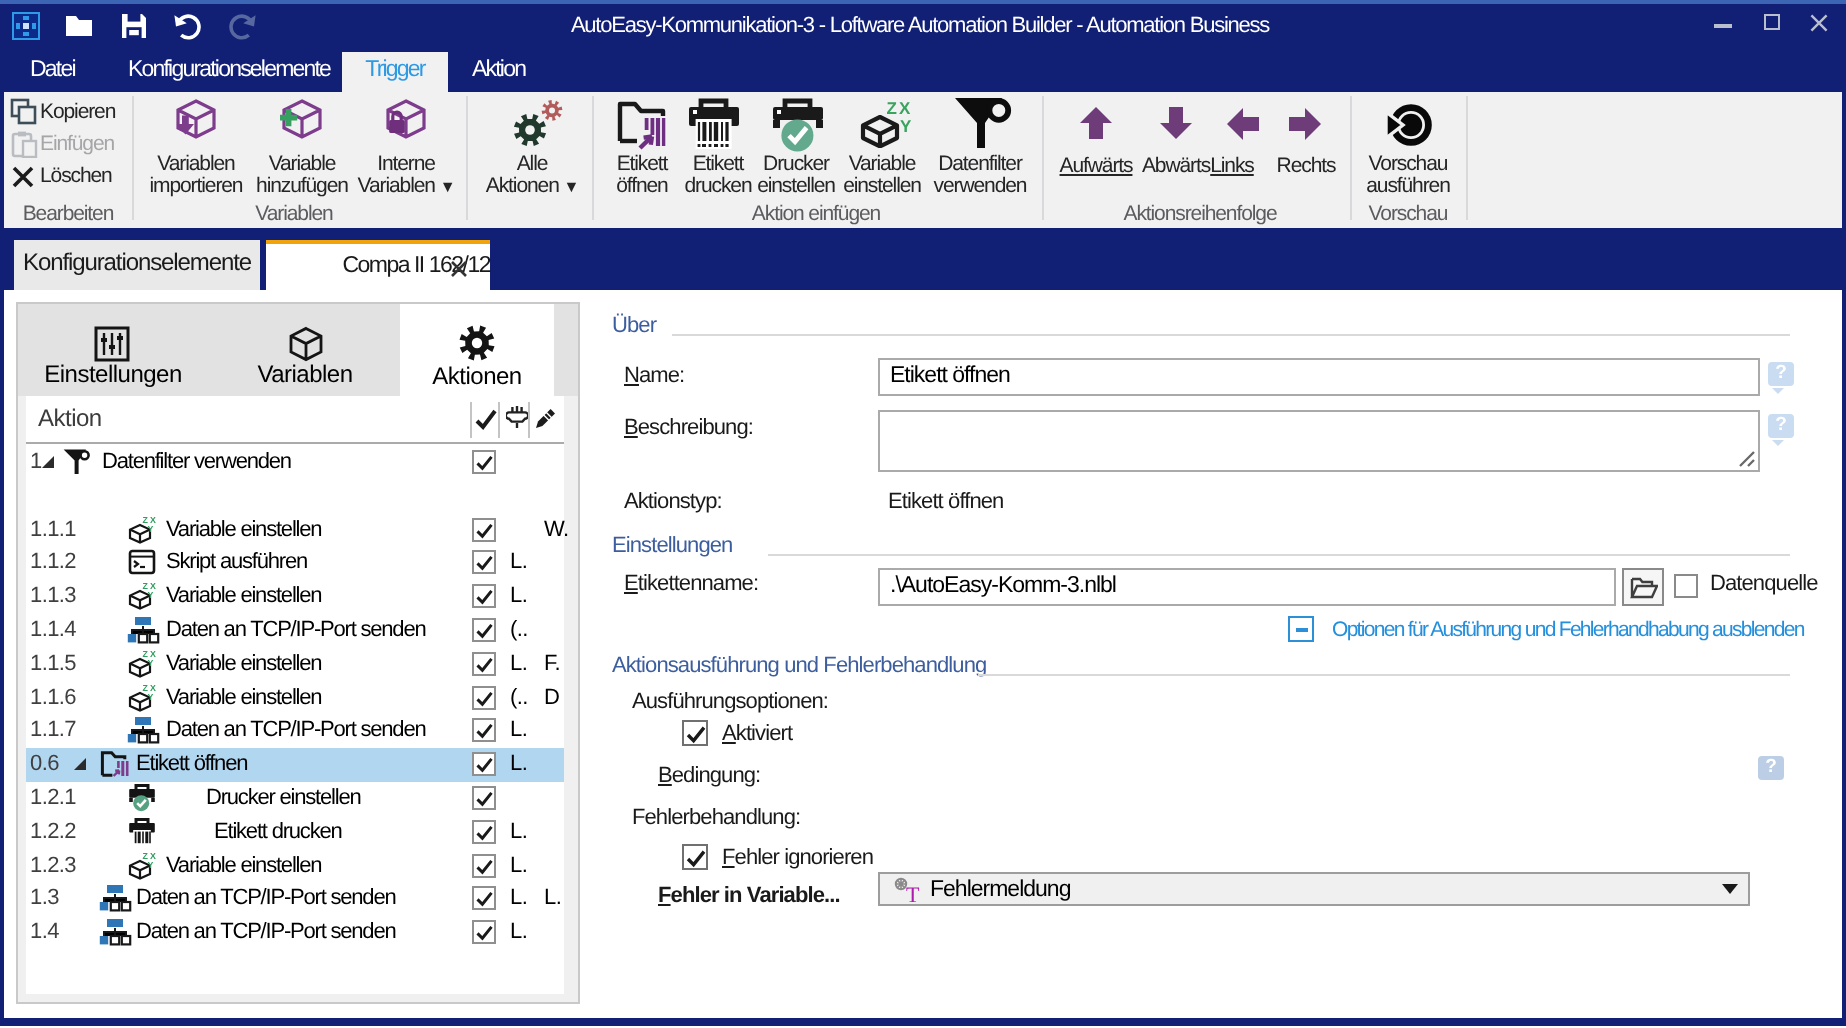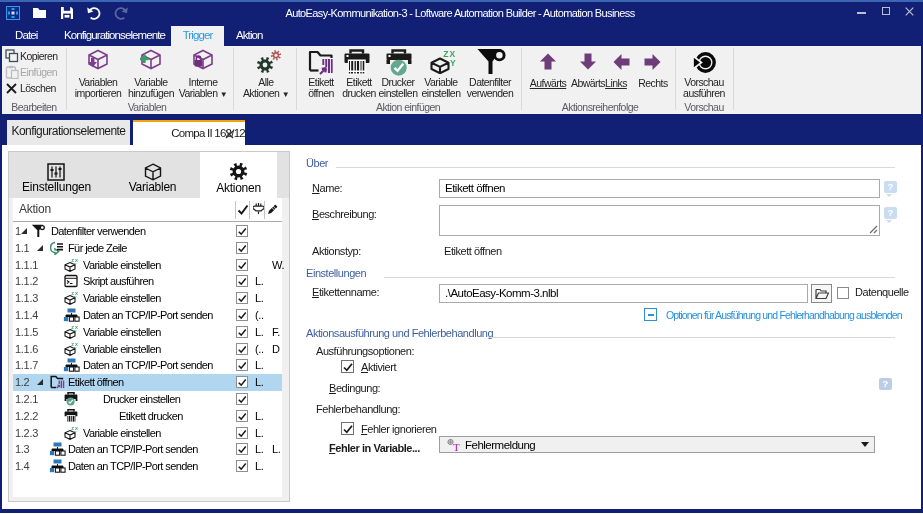--- a/index.html
+++ b/index.html
@@ -354,33 +354,20 @@
           <svg class="ticon" style="left:22px;top:1px;" width="14" height="14" viewBox="0 0 14 14">
             <use href="#sym-funnel"></use>
           </svg>
           <div class="txt" style="left:42px;">Datenfilter verwenden</div>
           <div class="cb">
             <svg width="12" height="12" viewBox="0 0 12 12">
               <use href="#sym-check"></use>
             </svg>
           </div>
         </div>
-      <div class="trow" style="top:17px;">
-          <div class="num">1.1</div>
-          <div class="exp" style="left:28px;top:5px;"></div>
-          <svg class="ticon" style="left:41px;top:1px;" width="14" height="14" viewBox="0 0 14 14">
-            <use href="#sym-loop"></use>
-          </svg>
-          <div class="txt" style="left:59px;">Für jede Zeile</div>
-          <div class="cb">
-            <svg width="12" height="12" viewBox="0 0 12 12">
-              <use href="#sym-check"></use>
-            </svg>
-          </div>
-        </div>
       <div class="trow" style="top:34px;">
           <div class="num">1.1.1</div>
           <svg class="ticon" style="left:55px;top:1px;" width="14" height="14" viewBox="0 0 14 14">
             <use href="#sym-varset"></use>
           </svg>
           <div class="txt" style="left:74px;">Variable einstellen</div>
           <div class="cb">
             <svg width="12" height="12" viewBox="0 0 12 12">
               <use href="#sym-check"></use>
             </svg>
@@ -461,21 +448,21 @@
           </svg>
           <div class="txt" style="left:74px;">Daten an TCP/IP-Port senden</div>
           <div class="cb">
             <svg width="12" height="12" viewBox="0 0 12 12">
               <use href="#sym-check"></use>
             </svg>
           </div>
           <div class="c2">L.</div>
         </div>
       <div class="trow" style="top:151px;background:#b1d6f0;">
-          <div class="num">1.2</div>
+          <div class="num">0.6</div>
           <div class="exp" style="left:28px;top:5px;"></div>
           <svg class="ticon" style="left:41px;top:1px;" width="15" height="14" viewBox="0 0 15 14">
             <use href="#sym-folderbc"></use>
           </svg>
           <div class="txt" style="left:59px;">Etikett öffnen</div>
           <div class="cb">
             <svg width="12" height="12" viewBox="0 0 12 12">
               <use href="#sym-check"></use>
             </svg>
           </div>
@@ -491,21 +478,21 @@
             <svg width="12" height="12" viewBox="0 0 12 12">
               <use href="#sym-check"></use>
             </svg>
           </div>
         </div>
       <div class="trow" style="top:185px;">
           <div class="num">1.2.2</div>
           <svg class="ticon" style="left:55px;top:1px;" width="14" height="14" viewBox="0 0 14 14">
             <use href="#sym-printbc"></use>
           </svg>
-          <div class="txt" style="left:69px;padding-left:41px;">Etikett drucken</div>
+          <div class="txt" style="left:57px;padding-left:41px;">Etikett drucken</div>
           <div class="cb">
             <svg width="12" height="12" viewBox="0 0 12 12">
               <use href="#sym-check"></use>
             </svg>
           </div>
           <div class="c2">L.</div>
         </div>
       <div class="trow" style="top:202px;">
           <div class="num">1.2.3</div>
           <svg class="ticon" style="left:55px;top:1px;" width="14" height="14" viewBox="0 0 14 14">

